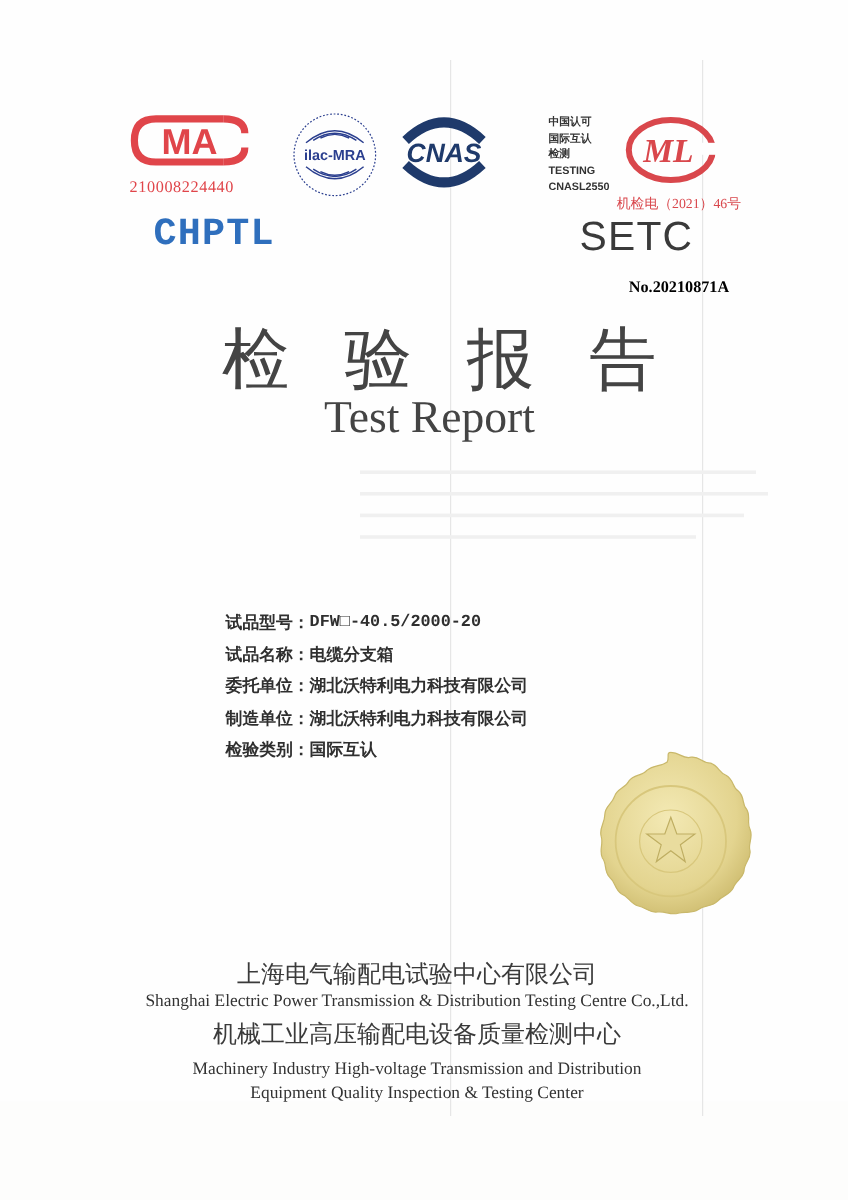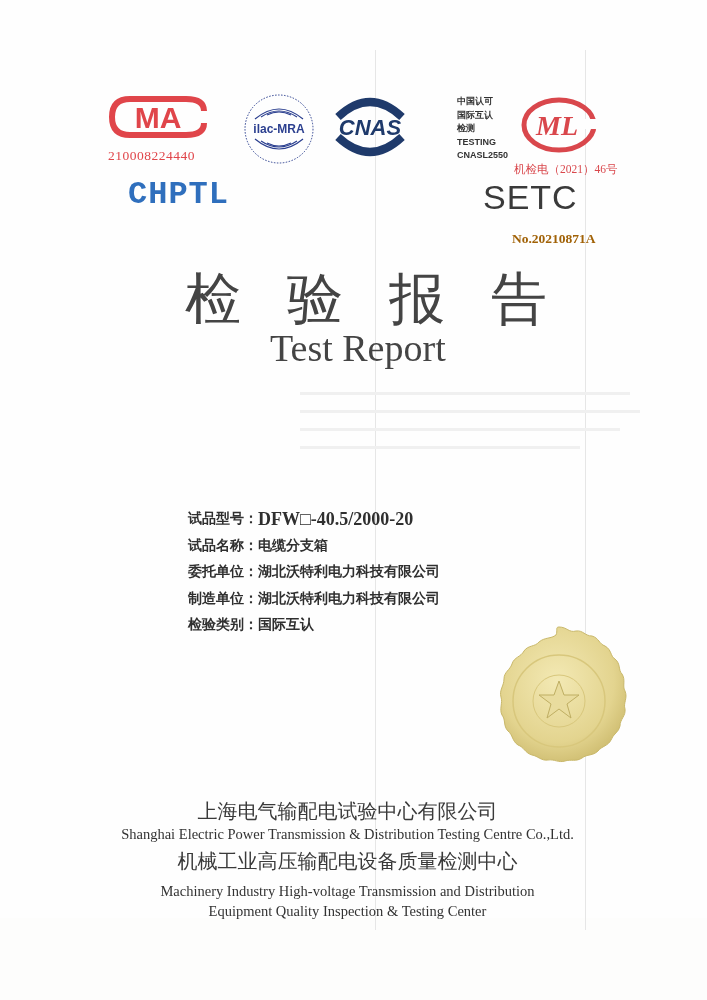--- a/index.html
+++ b/index.html
@@ -25,32 +25,32 @@
   
   .ilac { position:absolute; left:243px; top:93px; width:72px; height:72px; }
   
   .cnas { position:absolute; left:330px; top:95px; width:80px; height:62px; }
   .cnas-text { position:absolute; left:424px; top:95px; font-family:"Liberation Sans", sans-serif; font-weight:bold; font-size:9px; line-height:13.5px; color:#333;margin-left:33px; }
 
   
   .ml { position:absolute; left:520px; top:97px; width:78px; height:56px; }
   .ml-num { position:absolute; left:514px; top:162px; font-family:"Liberation Serif", serif; font-size:11.5px; color:#d9474c; }
   .setc { position:absolute; left:483px; top:178px; font-family:"Liberation Sans", sans-serif; font-weight:normal; font-size:34px; color:#3a3a3a; letter-spacing:1px; }
-  .report-no { position:absolute; left:512px; top:231px; font-family:"Liberation Serif", serif; font-weight:bold; font-size:13.5px; color:#a16207; }
+  .report-no { position:absolute; left:524px; top:231px; font-family:"Liberation Serif", serif; font-weight:bold; font-size:13.5px; color:#000000; }
 
   
   .title-cn { position:absolute; left:185px; top:262px; font-size:56px; color:#444; letter-spacing:46px; white-space:nowrap; }
   .title-en { position:absolute; left:270px; top:326px; font-family:"Liberation Serif", serif; font-size:38px; color:#444; white-space:nowrap; }
 
   
   .info { position:absolute; left:188px; top:467px;margin-top:39px; }
   .info-row { display:flex; height:26.5px; align-items:center; font-size:14px; color:#2f2f2f; white-space:nowrap; }
   .info-label { font-weight:bold; }
   .info-value { font-weight:bold; }
-  .info-value.latin { font-family:Liberation Serif, serif; font-size:18px; }
+  .info-value.latin { font-family:Liberation Mono, monospace; font-size:14px; }
 
   
   .seal { position:absolute; left:478px; top:626px; width:162px; height:150px; }
 
   
   .foot { position:absolute; left:0; width:707px; text-align:center; white-space:nowrap; }
   .foot-cn1 { top:798px; font-size:20px; color:#3a3a3a; left:-6px; }
   .foot-en1 { top:826px; font-family:"Liberation Serif", serif; font-size:14.5px; color:#333; left:-6px; }
   .foot-cn2 { top:848px; font-size:20px; color:#3a3a3a; left:-6px; }
   .foot-en2 { top:883px; font-family:"Liberation Serif", serif; font-size:14.5px; color:#333; left:-6px; }

